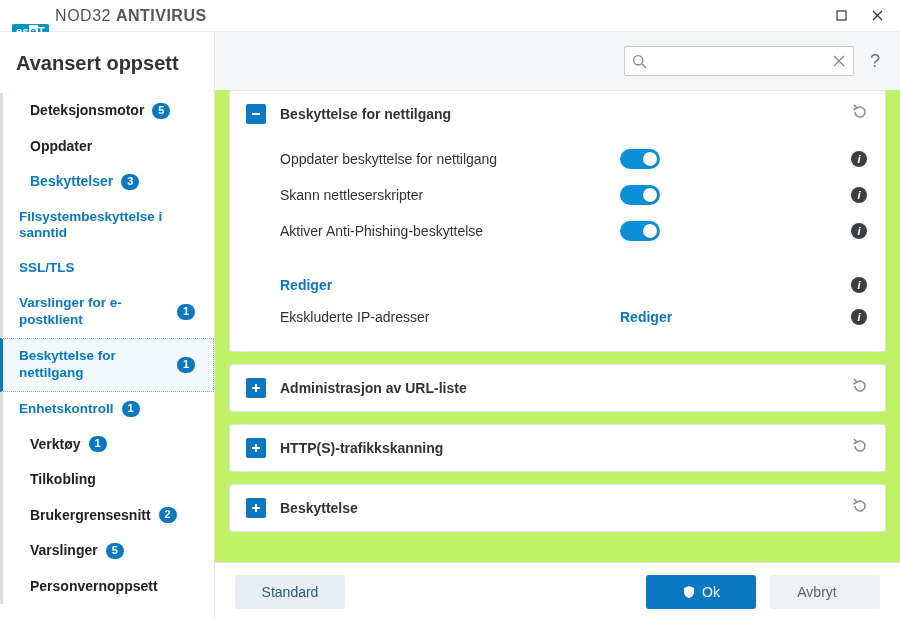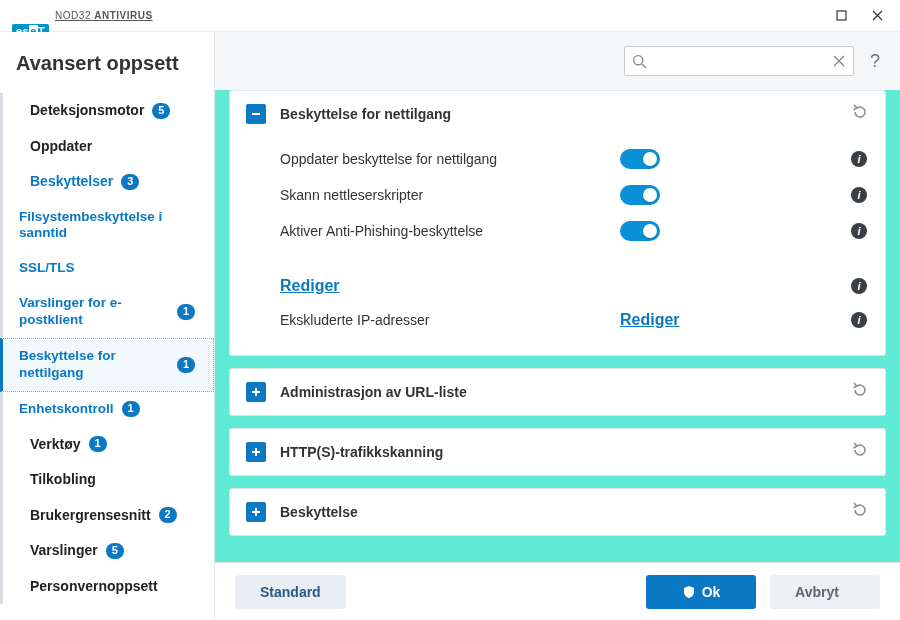--- a/index.html
+++ b/index.html
@@ -7,28 +7,28 @@
   .titlebar {
     height: 32px; display: flex; align-items: center; justify-content: space-between;
     padding: 0 6px 0 12px; border-bottom: 1px solid #eaeaea;
   }
   .brand { display: flex; align-items: center; gap: 6px; }
   .brand-logo {
     font-size: 11px; font-weight: 700; color: #fff; background: #0094c8;
     padding: 1px 4px; border-radius: 2px; letter-spacing: 0.5px; margin-top: 31px;
   }
   .brand-logo .e { background:#fff; color:#0094c8; padding:0 1px; border-radius:1px; }
-  .brand-text { font-size: 10px; color: #555; letter-spacing: 0.5px; text-decoration: underline; }
+  .brand-text { font-size: 16px; color: #555; letter-spacing: 0.5px; }
   .brand-text .thin { font-weight: 300; }
   .brand-text .bold { font-weight: 600; }
   .win-controls { display: flex; gap: 2px; }
   .win-btn { width: 34px; height: 26px; display:flex; align-items:center; justify-content:center; cursor:pointer; }
   .win-btn svg { width:11px; height:11px; stroke:#333; fill:none; stroke-width:1.2; }
 
-  .body { display:flex; height: calc(620px - 32px); background:#5eead4;justify-content:center; }
+  .body { display:flex; height: calc(620px - 32px); background:#bef264;justify-content:center; }
   .sidebar {
     width: 215px; background:#fff; border-right:1px solid #e3e6e9; display:flex; flex-direction:column;
     padding-top: 14px;
   }
   .page-title { font-size: 20px; font-weight:600; color:#333; padding: 6px 16px 18px; }
   .nav { flex:1; overflow:auto; }
   .nav-item {
     display:flex; align-items:center; justify-content:space-between;
     padding: 9px 14px 9px 27px; font-size:14px; color:#333; cursor:pointer;
     border-left: 3px solid transparent; line-height:1.25;
@@ -78,40 +78,40 @@
   .undo { cursor:pointer; opacity:0.65; }
   .panel-body { padding: 4px 16px 18px 50px; }
   .row {
     display:flex; align-items:center; padding:8px 0; font-size:14px; color:#333;
   }
   .row .label { flex: 0 0 340px; }
   .row .control { flex: 0 0 120px; display:flex; }
   .row .spacer { flex:1; }
   .row .info { width:20px; display:flex; justify-content:center; cursor:pointer; }
   .gap-row { height:20px; }
-  .link { color:#0a78c2; font-weight:600; cursor:pointer; font-size:16px;text-decoration:underline; }
+  .link { color:#0a78c2; font-weight:600; cursor:pointer; font-size:14px; }
   .toggle {
     width:40px; height:20px; background:#0a90d6; border-radius:10px; position:relative; cursor:pointer;
   }
   .toggle::after {
     content:""; position:absolute; width:14px; height:14px; background:#fff; border-radius:50%;
     top:3px; right:3px; box-shadow:0 1px 2px rgba(0,0,0,0.2);
   }
   .info-ico {
     width:16px; height:16px; border-radius:50%; background:#3a3f44; color:#fff; font-size:11px; font-weight:700;
     display:inline-flex; align-items:center; justify-content:center; font-style:italic;
   }
 
   .footer {
     height:58px; background:#fff; border-top:1px solid #e3e6e9;
     display:flex; align-items:center; justify-content:space-between; padding:0 20px;
     position:relative;
   }
   .btn {
-    height:34px; padding:0 24px; border-radius:3px; font-size:14px; font-weight:700;
+    height:34px; padding:0 24px; border-radius:3px; font-size:14px; font-weight:400;
     display:inline-flex; align-items:center; justify-content:center; gap:6px; cursor:pointer; border:1px solid transparent;
     min-width:110px;
   }
   .btn-default { background:#e8eef3; color:#2c5a82; }
   .btn-primary { background:#0a78c2; color:#fff; }
   .btn-muted { background:#eef1f4; color:#5c6670;padding-left:8px; }
   .right-btns { display:flex; gap:14px; }
 </style>
 </head>
 <body>

